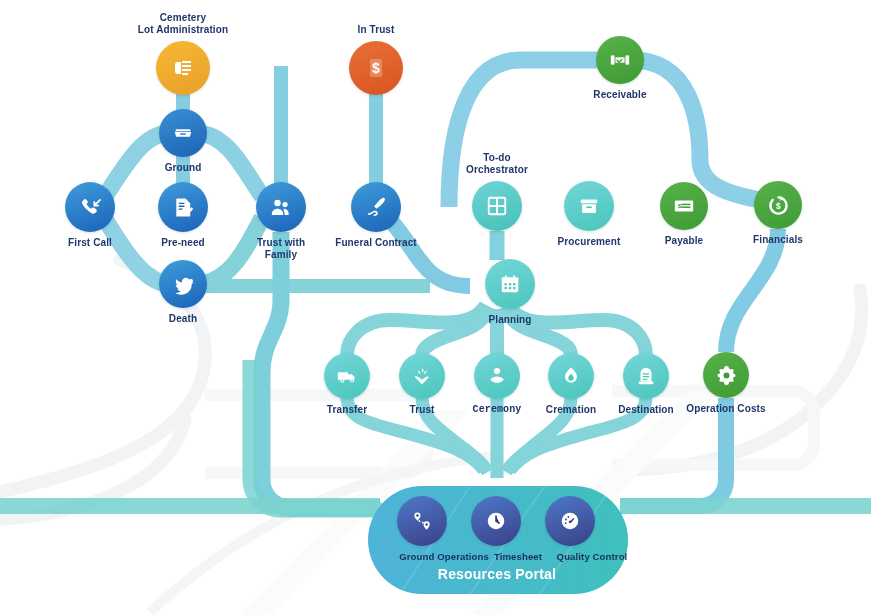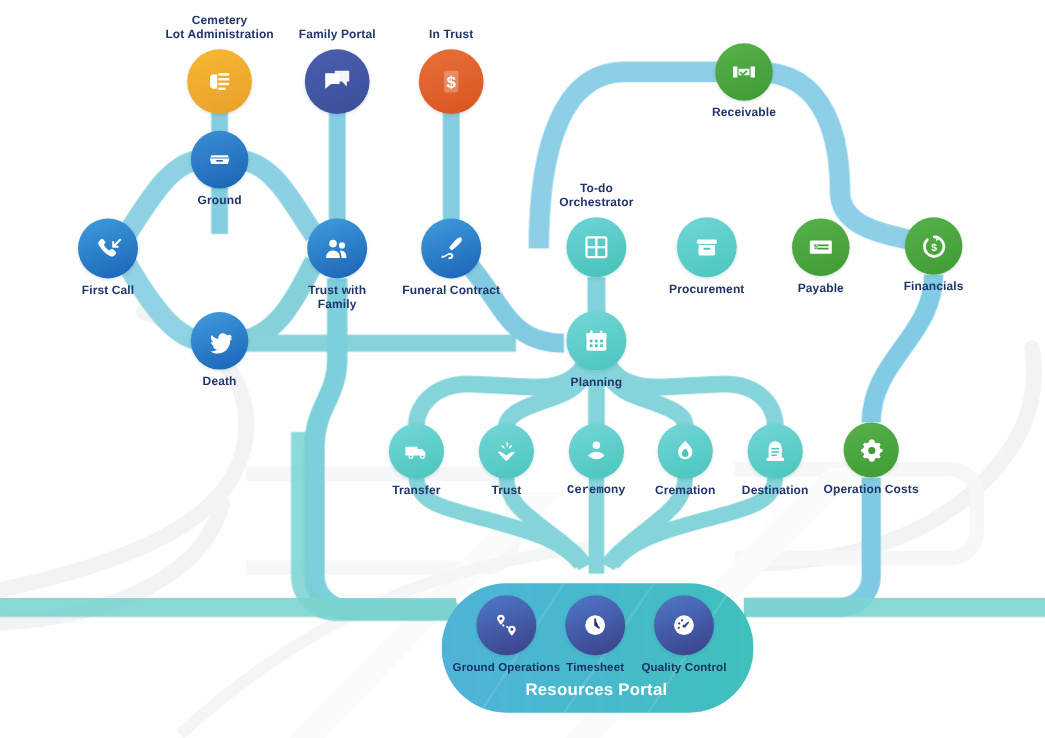--- a/index.html
+++ b/index.html
@@ -26,21 +26,21 @@
     font-size:10px;font-weight:bold;color:#20366b;
     line-height:11.5px;letter-spacing:.1px;
   }
   .node .label.above{bottom:calc(100% + 6px);}
   .node .label.below{top:calc(100% + 5px);}
   .portal-title{
     position:absolute;left:50%;transform:translateX(-50%);
     color:#ffffff;font-weight:bold;font-size:14px;white-space:nowrap;
     letter-spacing:.2px;
   }
-  .portal-node .label{color:#17305e;font-size:9.6px;}
+  .portal-node .label{color:#17305e;font-size:9.6px;margin-left:22px;}
 </style>
 </head>
 <body>
 
 <div id="stage">
 
   <svg class="layer" viewBox="0 0 871 615">
     <g fill="none" stroke="#f2f3f4" stroke-width="13" stroke-linecap="round" stroke-linejoin="round">
       <path d="M -40 500 C 120 470 200 430 205 360 C 210 300 150 270 120 260"></path>
       <path d="M 620 470 C 700 470 780 450 830 390 C 860 355 865 320 860 290"></path>
@@ -144,29 +144,20 @@
         <path fill="#fff" d="M4 9a3 3 0 0 1 3-3h3v12H7a3 3 0 0 1-3-3V9z"></path>
         <rect x="11" y="5" width="9" height="2" fill="#fff"></rect>
           <rect x="11" y="9" width="9" height="2" fill="#fff"></rect>
         <rect x="11" y="13" width="9" height="2" fill="#fff"></rect>
           <rect x="11" y="17" width="6" height="2" fill="#fff"></rect>
       </svg>
     </div>
     <div class="label above"><span>Cemetery</span><br><span>Lot Administration</span></div>
   </div>
 
-  <div class="node" style="left:281px;top:68px;">
-    <div class="circle" style="width:54px;height:54px;background:linear-gradient(160deg,#4a5fae,#3b4e99);">
-      <svg width="24" height="24" viewBox="0 0 24 24">
-        <path fill="#fff" d="M2 5h12v9H7l-5 4V5z"></path>
-        <path fill="#fff" d="M10 3h12v9h-2v4l-4-4h-6V3z" opacity=".95"></path>
-      </svg>
-    </div>
-    <div class="label above">Family Portal</div>
-  </div>
 
   <div class="node" style="left:376px;top:68px;">
     <div class="circle" style="width:54px;height:54px;background:linear-gradient(160deg,#e8703a,#d9541f);">
       <svg width="24" height="24" viewBox="0 0 24 24">
         <rect x="6" y="3" width="12" height="18" rx="1.5" fill="#fff" opacity=".25"></rect>
         <text x="12" y="17" font-size="14" font-weight="bold" text-anchor="middle" fill="#fff" font-family="Liberation Sans, sans-serif">$</text>
       </svg>
     </div>
     <div class="label above">In Trust</div>
   </div>
@@ -197,20 +188,30 @@
   <div class="node" style="left:90px;top:207px;">
     <div class="circle" style="width:50px;height:50px;background:linear-gradient(160deg,#3f9ddb,#1b62b8);">
       <svg width="23" height="23" viewBox="0 0 24 24">
         <path fill="#fff" d="M6.6 3c-.6 0-1.2.3-1.6.8L3.6 5.4c-.6.8-.7 1.9-.2 2.8 2.3 4.3 5.9 7.8 10.2 10.1.9.5 2 .4 2.8-.2l1.6-1.3c.8-.7.8-1.9 0-2.6l-2.2-1.9c-.5-.5-1.3-.5-1.9-.1l-1.4 1c-1.9-1.2-3.5-2.8-4.6-4.7l1-1.4c.4-.6.4-1.4-.1-1.9L7 3.4c-.1-.2-.3-.4-.4-.4z"></path>
         <path fill="#fff" d="M22 4l-6 6m0 0h4m-4 0V6" stroke="#fff" stroke-width="1.8" stroke-linecap="round"></path>
       </svg>
     </div>
     <div class="label below">First Call</div>
   </div>
 
+  <div class="node" style="left:183px;top:207px;">
+    <div class="circle" style="width:50px;height:50px;background:linear-gradient(160deg,#3f9ddb,#1b62b8);">
+      <svg width="23" height="23" viewBox="0 0 24 24">
+        <path fill="#fff" d="M5 2.5h9l5 5V21a.5.5 0 0 1-.5.5H5A.5.5 0 0 1 4.5 21V3a.5.5 0 0 1 .5-.5z"></path>
+        <path fill="#1b62b8" d="M7 7h6v1.4H7zM7 10h6v1.4H7zM7 13h4v1.4H7z"></path>
+        <path fill="#fff" d="M20.4 11.8l1.8 1.8-6.1 6.1-2.4.6.6-2.4 6.1-6.1z"></path>
+      </svg>
+    </div>
+    <div class="label below">Pre-need</div>
+  </div>
 
   <div class="node" style="left:281px;top:207px;">
     <div class="circle" style="width:50px;height:50px;background:linear-gradient(160deg,#3f9ddb,#1b62b8);">
       <svg width="24" height="24" viewBox="0 0 24 24">
         <circle cx="8.5" cy="8" r="3.2" fill="#fff"></circle>
           <circle cx="16" cy="9.5" r="2.6" fill="#fff"></circle>
         <path fill="#fff" d="M2.8 19c0-3.2 2.6-5.3 5.7-5.3S14.2 15.8 14.2 19v1H2.8v-1z"></path>
         <path fill="#fff" d="M14.6 13.8c2.8 0 5 1.8 5 4.4V20h-4v-1c0-1.3-.4-2.5-1-3.5l0-1.7z"></path>
       </svg>
     </div>
@@ -274,21 +275,21 @@
 
   <div class="node" style="left:183px;top:284px;">
     <div class="circle" style="width:48px;height:48px;background:linear-gradient(160deg,#3f9ddb,#1b62b8);">
       <svg width="23" height="23" viewBox="0 0 24 24">
         <path fill="#fff" d="M21 6.5c-1.2-.4-2.3-.2-3.2.3-.7-1.1-2-1.8-3.4-1.8-2.2 0-4 1.8-4 4 0 .3 0 .6.1.9-2.4-.3-4.5-1.6-5.9-3.5-.4.7-.6 1.5-.6 2.4 0 1.6.8 3 2 3.9-.7 0-1.4-.2-2-.5 0 2 1.4 3.6 3.2 4-.5.2-1.1.2-1.7.1.5 1.6 2 2.8 3.7 2.8-1.4 1.1-3.1 1.7-5 1.7h-.8c1.8 1.1 3.9 1.8 6.2 1.8 7 0 11.2-5.9 11-11.2.8-.5 1.5-1.3 2-2.2-.7.3-1.5.5-2.3.6.8-.5 1.5-1.3 1.7-2.3z"></path>
       </svg>
     </div>
     <div class="label below">Death</div>
   </div>
 
-  <div class="node" style="left:497px;top:284px;">
+  <div class="node" style="left:510px;top:284px;">
     <div class="circle" style="width:50px;height:50px;background:linear-gradient(160deg,#74d6d8,#4ac6bb);">
       <svg width="22" height="22" viewBox="0 0 24 24">
         <rect x="3" y="5" width="18" height="16" rx="1.6" fill="#fff"></rect>
         <rect x="3" y="5" width="18" height="4" fill="#fff"></rect>
         <rect x="6.5" y="2.5" width="2" height="4" rx="1" fill="#fff"></rect>
         <rect x="15.5" y="2.5" width="2" height="4" rx="1" fill="#fff"></rect>
         <g fill="#4ac6bb">
           <rect x="6" y="11" width="2.5" height="2.5"></rect>
             <rect x="10.7" y="11" width="2.5" height="2.5"></rect>
             <rect x="15.4" y="11" width="2.5" height="2.5"></rect>

